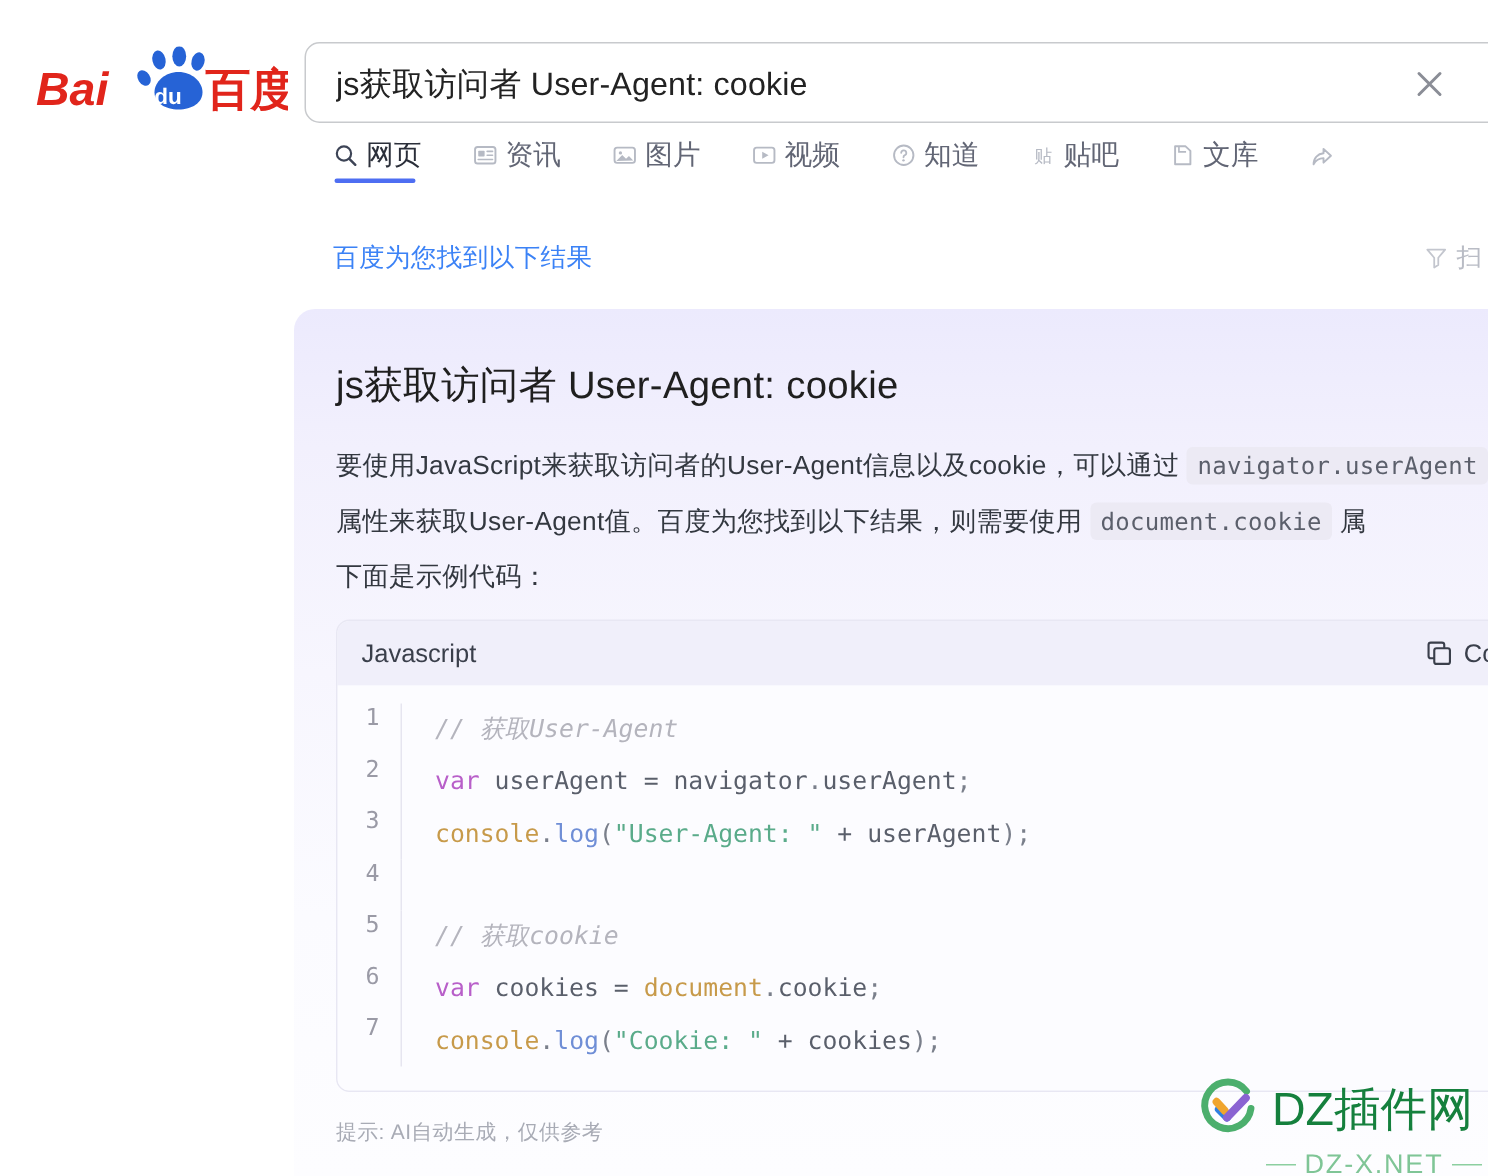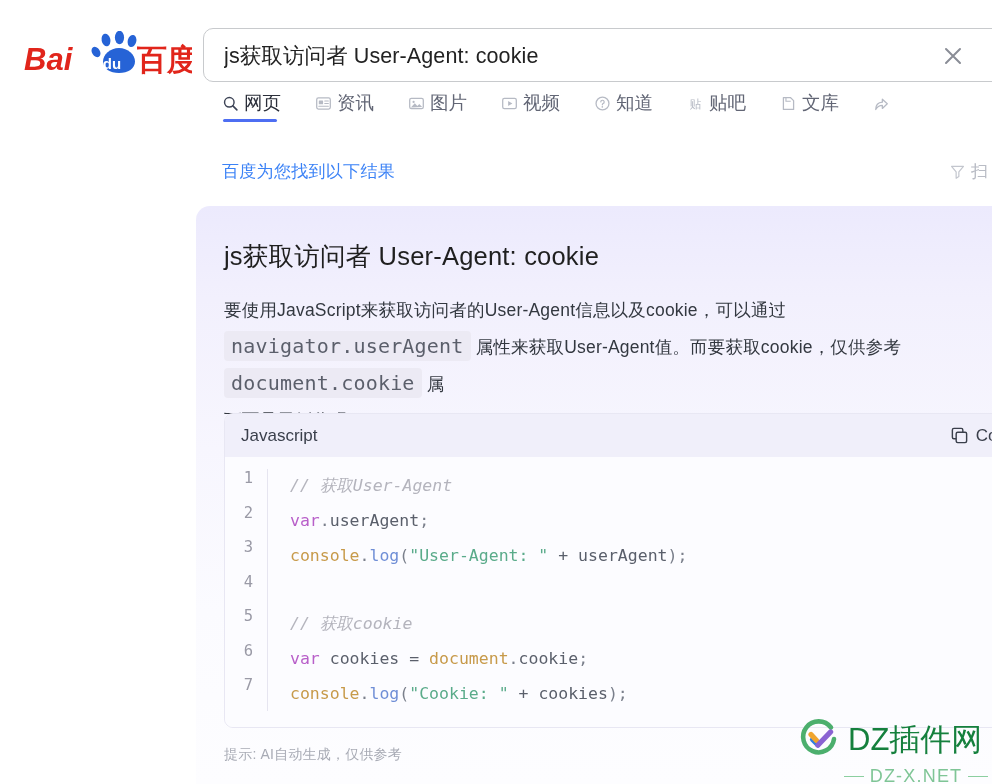--- a/index.html
+++ b/index.html
@@ -178,21 +178,21 @@
     left: 28px;
     top: 86px;
     width: 790px;
     font-size: 17.5px;
     line-height: 36px;
     color: #333840;
     letter-spacing: .2px;
   }
   .ai-body .inline-code {
     font-family: "DejaVu Sans Mono", "Liberation Mono", monospace;
-    font-size: 20px;
+    font-size: 16px;
     background: #eceaf4;
     color: #5b5f6b;
     border-radius: 4px;
     padding: 3px 7px;
     white-space: nowrap;
     text-align: center;
   }
 
   
   .code-block {
@@ -436,39 +436,39 @@
       <path d="M3 4h14l-5.4 6.4V16l-3.2 2v-7.6L3 4z" fill="none" stroke="#c3c6ce" stroke-width="1.4" stroke-linejoin="round"></path>
     </svg>
     <span>扫</span>
   </div>
 
   <div class="ai-card">
 
     <div class="ai-title">js获取访问者 User-Agent: cookie</div>
 
     <div class="ai-body">
-      <span id="ai-para"><span>要使用JavaScript来获取访问者的User-Agent信息以及cookie，可以通过 </span><span class="inline-code">navigator.userAgent</span><span> 属性来获取User-Agent值。而要获取cookie，仅供参考 </span><span class="inline-code">document.cookie</span><span> 属</span></span>
+      <span id="ai-para"><span>要使用JavaScript来获取访问者的User-Agent信息以及cookie，可以通过 </span><span class="inline-code">navigator.userAgent</span><span> 属性来获取User-Agent值。百度为您找到以下结果，则需要使用 </span><span class="inline-code">document.cookie</span><span> 属</span></span>
       <br>
       <span>下面是示例代码：</span>
     </div>
 
     <div class="code-block">
       <div class="code-head">
         <span class="code-lang">Javascript</span>
         <span class="code-copy">
           <svg width="19" height="19" viewBox="0 0 20 20" xmlns="http://www.w3.org/2000/svg">
             <rect x="2.5" y="2.5" width="11" height="11" rx="1.6" fill="none" stroke="#3a3f4b" stroke-width="1.5"></rect>
             <rect x="6.5" y="6.5" width="11" height="11" rx="1.6" fill="#f0effa" stroke="#3a3f4b" stroke-width="1.5"></rect>
           </svg>
           <span>Cop</span>
         </span>
       </div>
       <div class="code-body" id="code-body">
           <div class="code-line"><span class="ln">1</span><span class="code-text"><span class="tk-comment">// 获取User-Agent</span></span></div>
-          <div class="code-line"><span class="ln">2</span><span class="code-text"><span class="tk-kw">var</span><span class="tk-punct">.</span><span class="tk-ident">userAgent</span><span class="tk-punct">;</span></span></div>
+          <div class="code-line"><span class="ln">2</span><span class="code-text"><span class="tk-kw">var</span><span class="tk-ident"> userAgent = navigator</span><span class="tk-punct">.</span><span class="tk-ident">userAgent</span><span class="tk-punct">;</span></span></div>
           <div class="code-line"><span class="ln">3</span><span class="code-text"><span class="tk-prop">console</span><span class="tk-punct">.</span><span class="tk-fn">log</span><span class="tk-punct">(</span><span class="tk-str">"User-Agent: "</span><span class="tk-ident"> + userAgent</span><span class="tk-punct">);</span></span></div>
           <div class="code-line"><span class="ln">4</span><span class="code-text"><span class="tk-ident"></span></span></div>
           <div class="code-line"><span class="ln">5</span><span class="code-text"><span class="tk-comment">// 获取cookie</span></span></div>
           <div class="code-line"><span class="ln">6</span><span class="code-text"><span class="tk-kw">var</span><span class="tk-ident"> cookies = </span><span class="tk-prop">document</span><span class="tk-punct">.</span><span class="tk-ident">cookie</span><span class="tk-punct">;</span></span></div>
           <div class="code-line"><span class="ln">7</span><span class="code-text"><span class="tk-prop">console</span><span class="tk-punct">.</span><span class="tk-fn">log</span><span class="tk-punct">(</span><span class="tk-str">"Cookie: "</span><span class="tk-ident"> + cookies</span><span class="tk-punct">);</span></span></div>
         </div>
     </div>
 
     <div class="ai-foot">提示: AI自动生成，仅供参考</div>
   </div>

